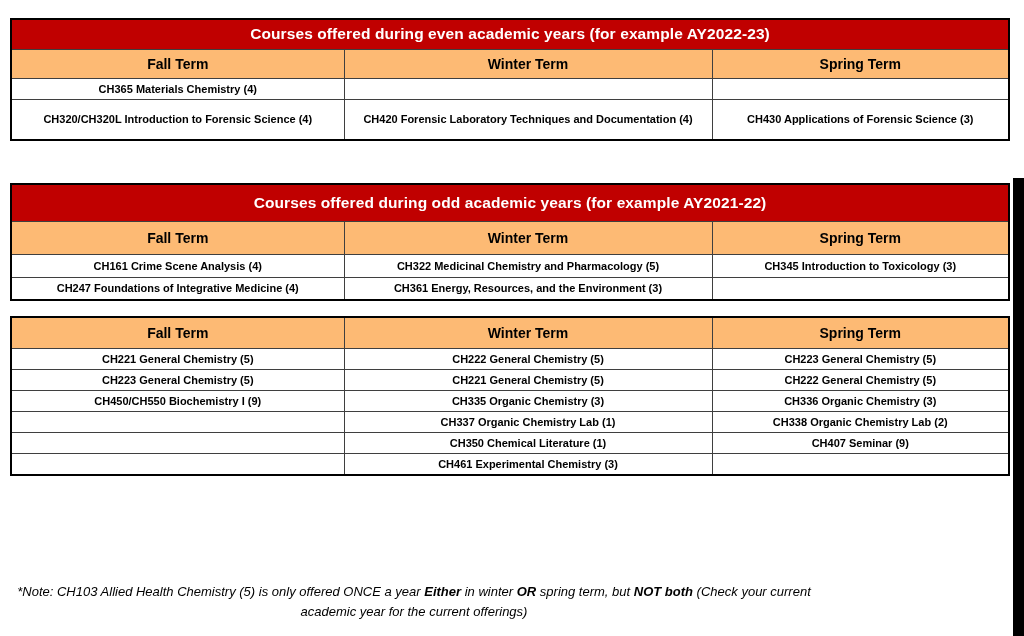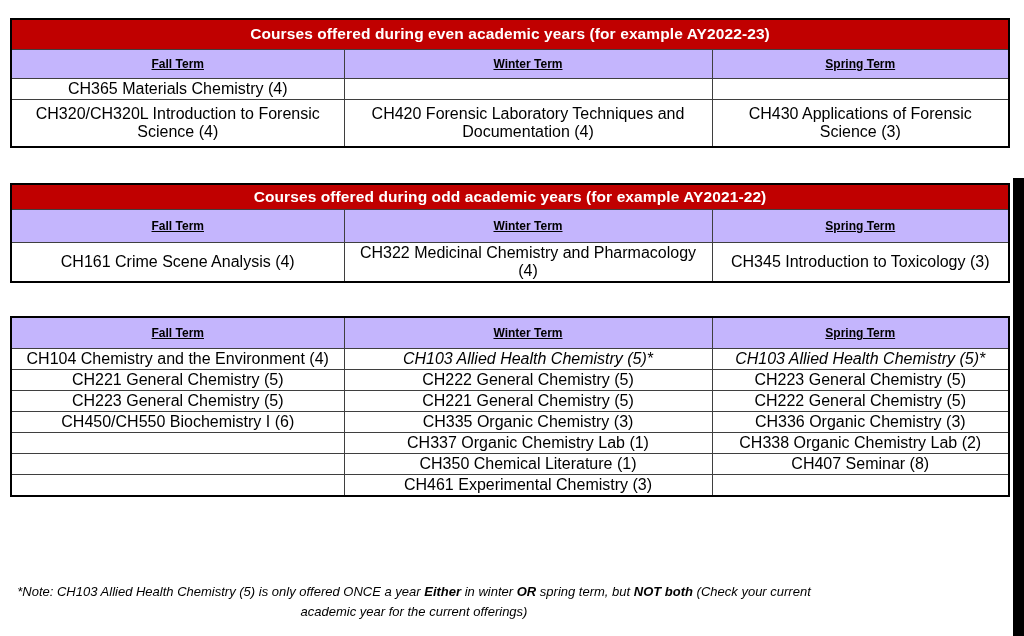--- a/index.html
+++ b/index.html
@@ -33,29 +33,29 @@
     overflow: hidden;
   }
   .title {
     color: #ffffff;
     font-weight: bold;
     font-size: 15.5px;
     letter-spacing: .1px;
     border: 1px solid #000000;
   }
   .t1 .title-row { height: 30px; }
-  .t2 .title-row { height: 25px; }
+  .t2 .title-row { height: 37px; }
   .t3 .title-row { height: 34px; }
 
-  .cols-row th { font-size: 12px; font-weight: bold; background: #c4b5fd; text-decoration: underline; }
+  .cols-row th { font-size: 14px; font-weight: bold; background: #fdba74; }
   .t1 .cols-row { height: 29px; }
   .t2 .cols-row { height: 33px; }
   .t3 .cols-row { height: 31px; }
 
-  tbody td { font-size: 16px; line-height: 18px; }
+  tbody td { font-size: 11px; line-height: 18px; font-weight: bold; }
   .t1 tbody tr:nth-child(1) { height: 21px; }
   .t1 tbody tr:nth-child(2) { height: 41px; }
   .t1 tbody tr:nth-child(3) { height: 22px; }
   .t2 tbody tr { height: 23px; }
   .t3 tbody tr { height: 21px; }
 
   col.c-fall   { width: 333px; }
   col.c-winter { width: 368px; }
   col.c-spring { width: 297px; }
 
@@ -136,22 +136,27 @@
         </tr>
         <tr class="cols-row">
           <th>Fall Term</th>
           <th>Winter Term</th>
           <th>Spring Term</th>
         </tr>
       </thead>
       <tbody>
         <tr>
           <td>CH161 Crime Scene Analysis (4)</td>
-          <td>CH322 Medicinal Chemistry and Pharmacology (4)</td>
+          <td>CH322 Medicinal Chemistry and Pharmacology (5)</td>
           <td>CH345 Introduction to Toxicology (3)</td>
+        </tr>
+        <tr>
+          <td>CH247 Foundations of Integrative Medicine (4)</td>
+          <td>CH361 Energy, Resources, and the Environment (3)</td>
+          <td></td>
         </tr>
       </tbody>
     </table>
   </div>
 
   <div class="tbl-wrap tw3">
     <table class="ctable t3">
       <colgroup>
           <col class="c-fall">
           <col class="c-winter">
@@ -159,48 +164,43 @@
         </colgroup>
       <thead>
         <tr class="cols-row">
           <th>Fall Term</th>
           <th>Winter Term</th>
           <th>Spring Term</th>
         </tr>
       </thead>
       <tbody>
         <tr>
-          <td>CH104 Chemistry and the Environment (4)</td>
-          <td class="em">CH103 Allied Health Chemistry (5)*</td>
-          <td class="em">CH103 Allied Health Chemistry (5)*</td>
-        </tr>
-        <tr>
           <td>CH221 General Chemistry (5)</td>
           <td>CH222 General Chemistry (5)</td>
           <td>CH223 General Chemistry (5)</td>
         </tr>
         <tr>
           <td>CH223 General Chemistry (5)</td>
           <td>CH221 General Chemistry (5)</td>
           <td>CH222 General Chemistry (5)</td>
         </tr>
         <tr>
-          <td>CH450/CH550 Biochemistry I (6)</td>
+          <td>CH450/CH550 Biochemistry I (9)</td>
           <td>CH335 Organic Chemistry (3)</td>
           <td>CH336 Organic Chemistry (3)</td>
         </tr>
         <tr>
           <td></td>
           <td>CH337 Organic Chemistry Lab (1)</td>
           <td>CH338 Organic Chemistry Lab (2)</td>
         </tr>
         <tr>
           <td></td>
           <td>CH350 Chemical Literature (1)</td>
-          <td>CH407 Seminar (8)</td>
+          <td>CH407 Seminar (9)</td>
         </tr>
         <tr>
           <td></td>
           <td>CH461 Experimental Chemistry (3)</td>
           <td></td>
         </tr>
       </tbody>
     </table>
   </div>
 

